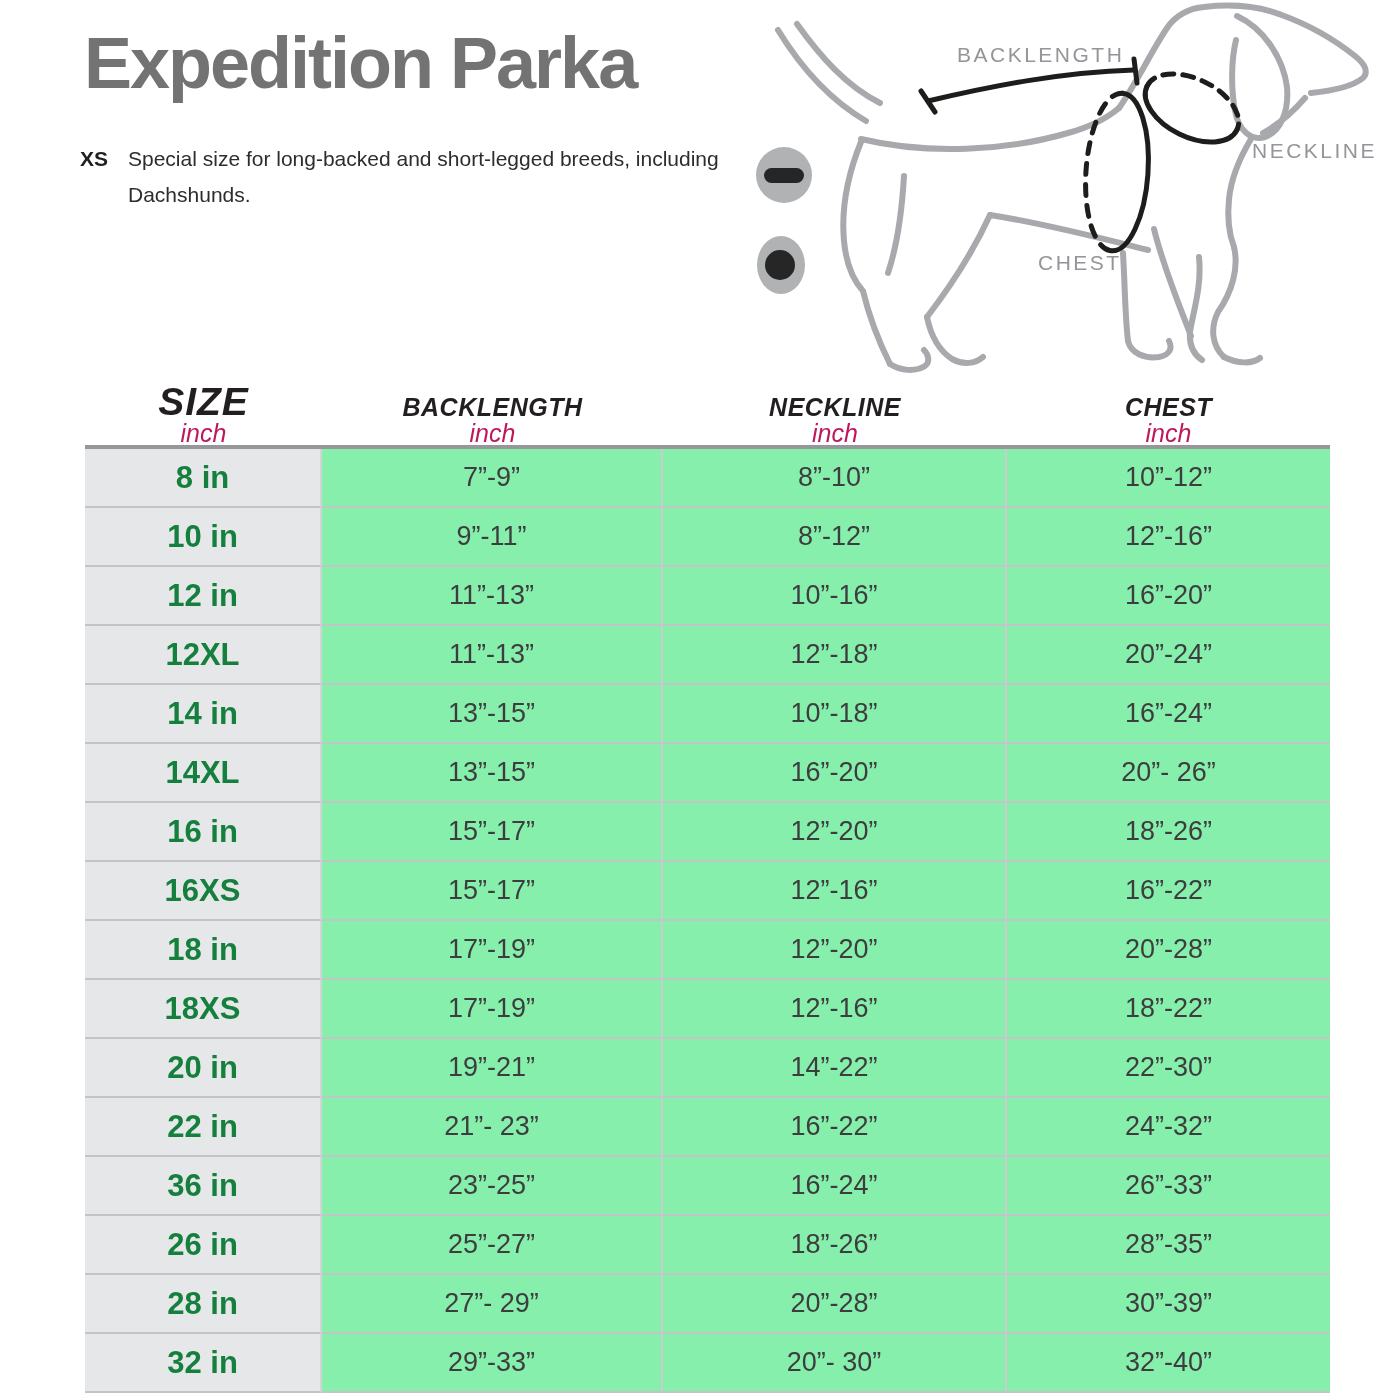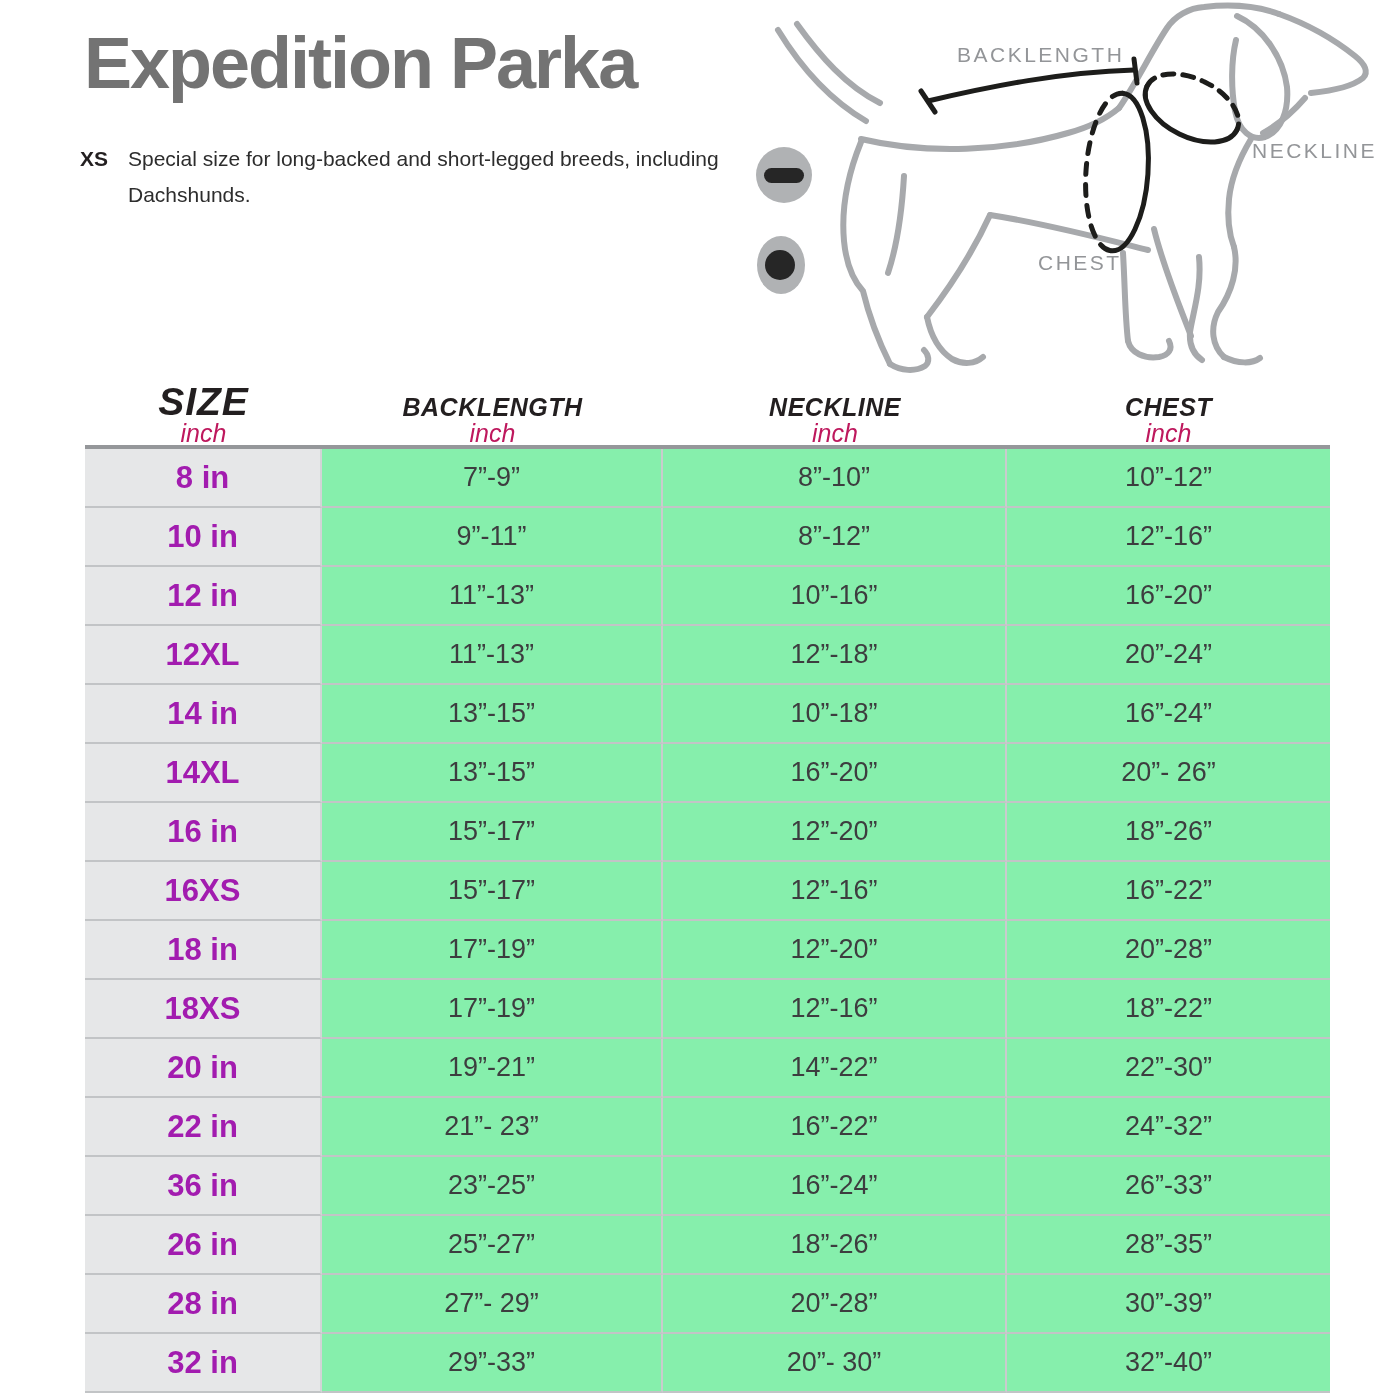--- a/index.html
+++ b/index.html
@@ -47,21 +47,21 @@
     display:grid; grid-template-columns:237px 341px 344px 323px;
     grid-auto-rows:59px; border-top:4px solid #95979a;
   }
   .trow { display:contents; }
   .cell {
     display:flex; align-items:center; justify-content:center;
     border-bottom:2px solid #c2c4c6; font-size:27px; color:#3d3d3f;
     white-space:nowrap;
   }
   .size-cell {
-    background:#e6e7e8; font-weight:bold; font-size:31px; color:#a21caf;
+    background:#e6e7e8; font-weight:bold; font-size:31px; color:#15803d;
     border-right:2px solid #d2d4d6;
   }
   .val-cell { background:#86efac; border-right:2px solid #c9cbcd; }
   .val-cell.last { border-right:none; }
 </style>
 </head>
 <body>
 
 <div class="page">
 

